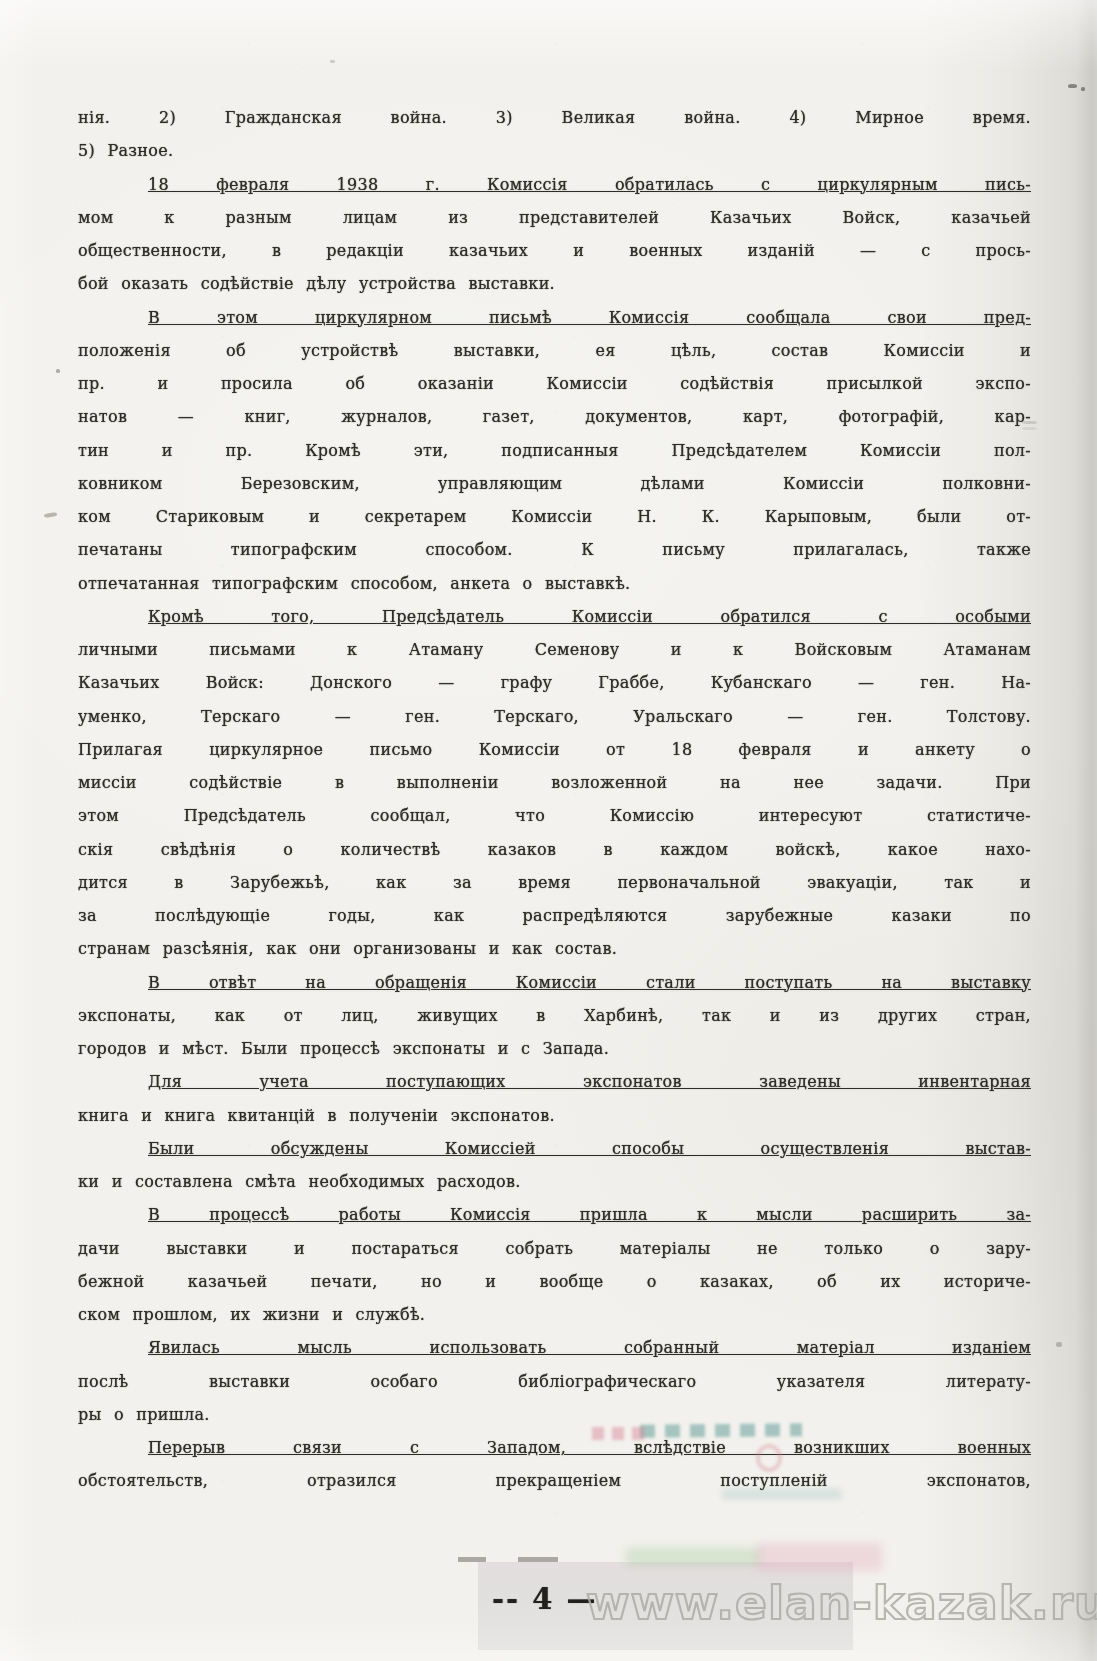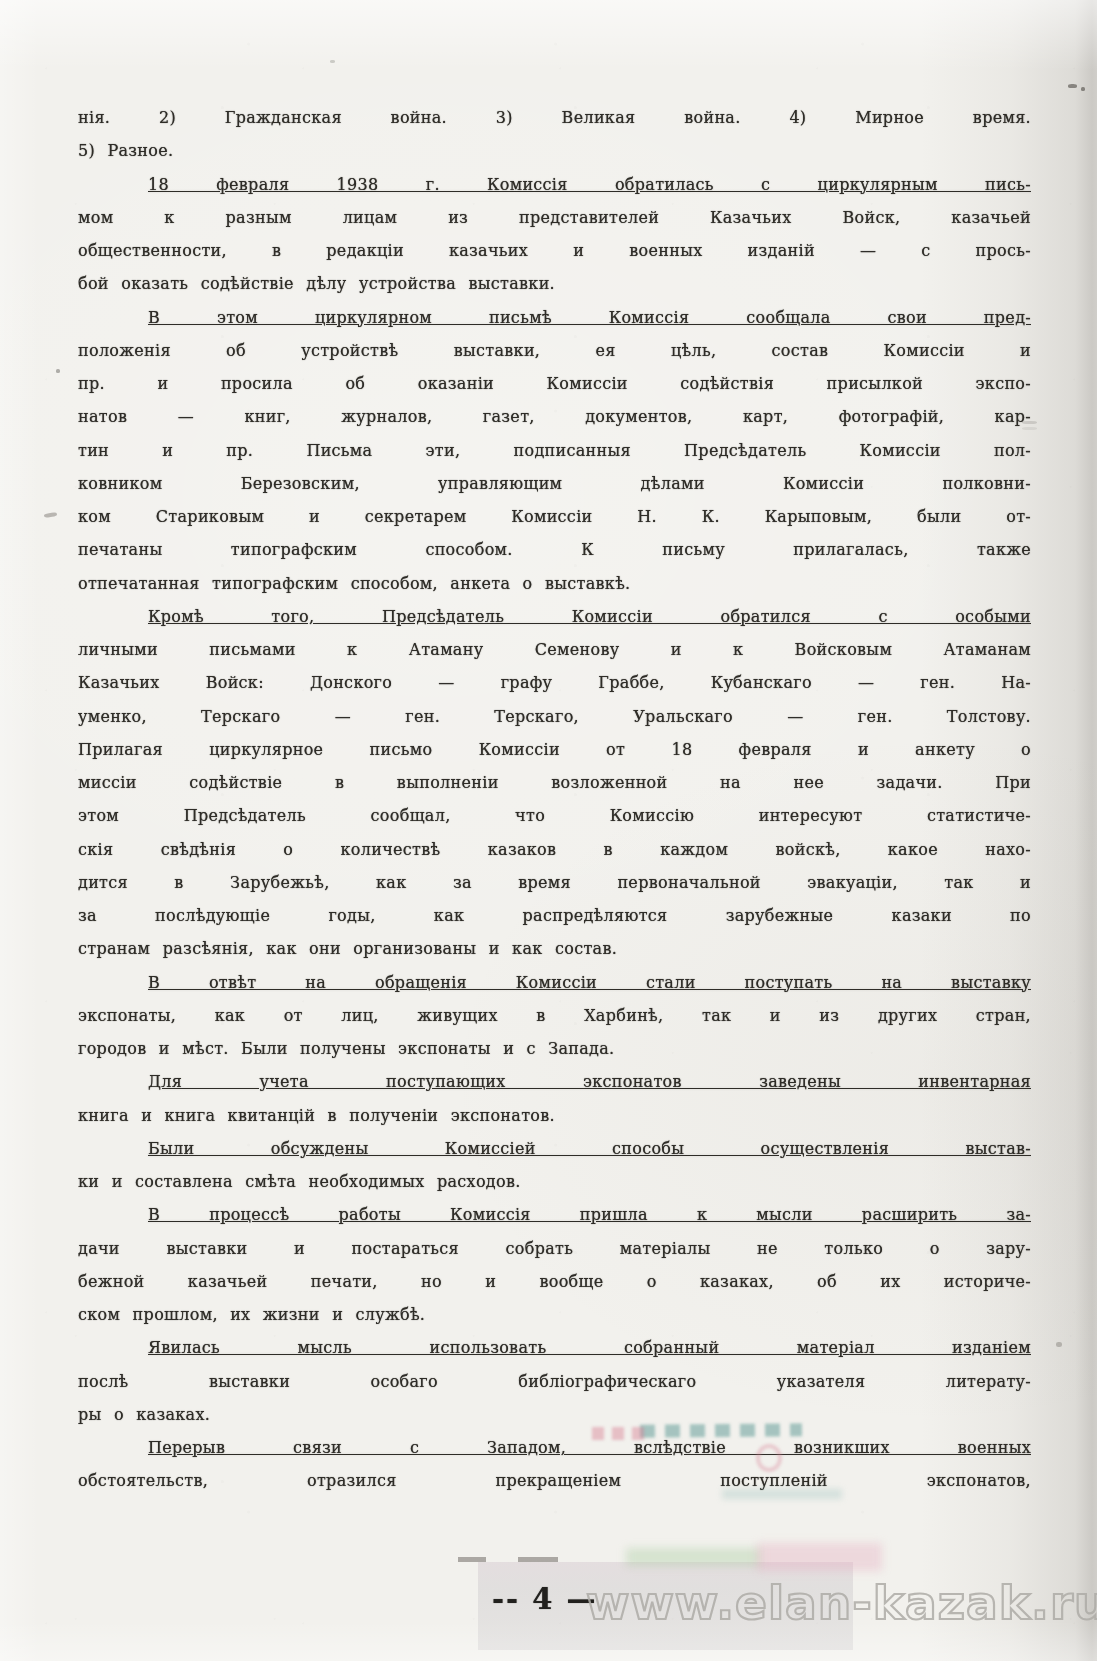--- a/index.html
+++ b/index.html
@@ -113,50 +113,50 @@
       <div class="line">нія. 2) Гражданская война. 3) Великая война. 4) Мирное время.</div>
       <div class="line last">5) Разное.</div>
       <div class="line indent">18 февраля 1938 г. Комиссія обратилась с циркулярным пись-</div>
       <div class="line">мом к разным лицам из представителей Казачьих Войск, казачьей</div>
       <div class="line">общественности, в редакціи казачьих и военных изданій — с прось-</div>
       <div class="line last">бой оказать содѣйствіе дѣлу устройства выставки.</div>
       <div class="line indent">В этом циркулярном письмѣ Комиссія сообщала свои пред-</div>
       <div class="line">положенія об устройствѣ выставки, ея цѣль, состав Комиссіи и</div>
       <div class="line">пр. и просила об оказаніи Комиссіи содѣйствія присылкой экспо-</div>
       <div class="line">натов — книг, журналов, газет, документов, карт, фотографій, кар-</div>
-      <div class="line">тин и пр. Письма эти, подписанныя Предсѣдатель Комиссіи пол-</div>
+      <div class="line">тин и пр. Кромѣ эти, подписанныя Предсѣдателем Комиссіи пол-</div>
       <div class="line">ковником Березовским, управляющим дѣлами Комиссіи полковни-</div>
       <div class="line">ком Стариковым и секретарем Комиссіи Н. К. Карыповым, были от-</div>
       <div class="line">печатаны типографским способом. К письму прилагалась, также</div>
       <div class="line last">отпечатанная типографским способом, анкета о выставкѣ.</div>
       <div class="line indent">Кромѣ того, Предсѣдатель Комиссіи обратился с особыми</div>
       <div class="line">личными письмами к Атаману Семенову и к Войсковым Атаманам</div>
       <div class="line">Казачьих Войск: Донского — графу Граббе, Кубанскаго — ген. На-</div>
       <div class="line">уменко, Терскаго — ген. Терскаго, Уральскаго — ген. Толстову.</div>
       <div class="line">Прилагая циркулярное письмо Комиссіи от 18 февраля и анкету о</div>
       <div class="line">миссіи содѣйствіе в выполненіи возложенной на нее задачи. При</div>
       <div class="line">этом Предсѣдатель сообщал, что Комиссію интересуют статистиче-</div>
       <div class="line">скія свѣдѣнія о количествѣ казаков в каждом войскѣ, какое нахо-</div>
       <div class="line">дится в Зарубежьѣ, как за время первоначальной эвакуаціи, так и</div>
       <div class="line">за послѣдующіе годы, как распредѣляются зарубежные казаки по</div>
       <div class="line last">странам разсѣянія, как они организованы и как состав.</div>
       <div class="line indent">В отвѣт на обращенія Комиссіи стали поступать на выставку</div>
       <div class="line">экспонаты, как от лиц, живущих в Харбинѣ, так и из других стран,</div>
-      <div class="line last">городов и мѣст. Были получены экспонаты и с Запада.</div>
+      <div class="line last">городов и мѣст. Были процессѣ экспонаты и с Запада.</div>
       <div class="line indent">Для учета поступающих экспонатов заведены инвентарная</div>
       <div class="line last">книга и книга квитанцій в полученіи экспонатов.</div>
       <div class="line indent">Были обсуждены Комиссіей способы осуществленія выстав-</div>
       <div class="line last">ки и составлена смѣта необходимых расходов.</div>
       <div class="line indent">В процессѣ работы Комиссія пришла к мысли расширить за-</div>
       <div class="line">дачи выставки и постараться собрать матеріалы не только о зару-</div>
       <div class="line">бежной казачьей печати, но и вообще о казаках, об их историче-</div>
       <div class="line last">ском прошлом, их жизни и службѣ.</div>
       <div class="line indent">Явилась мысль использовать собранный матеріал изданіем</div>
       <div class="line">послѣ выставки особаго библіографическаго указателя литерату-</div>
-      <div class="line last">ры о казаках.</div>
+      <div class="line last">ры о пришла.</div>
       <div class="line indent">Перерыв связи с Западом, вслѣдствіе возникших военных</div>
       <div class="line">обстоятельств, отразился прекращеніем поступленій экспонатов,</div>
     </div>
 
   <div class="footer-patch"></div>
   <div class="tint-green"></div>
   <div class="tint-pink"></div>
   <div class="footer-dashes"></div>
 
   <div class="page-number">-- 4 —</div>

